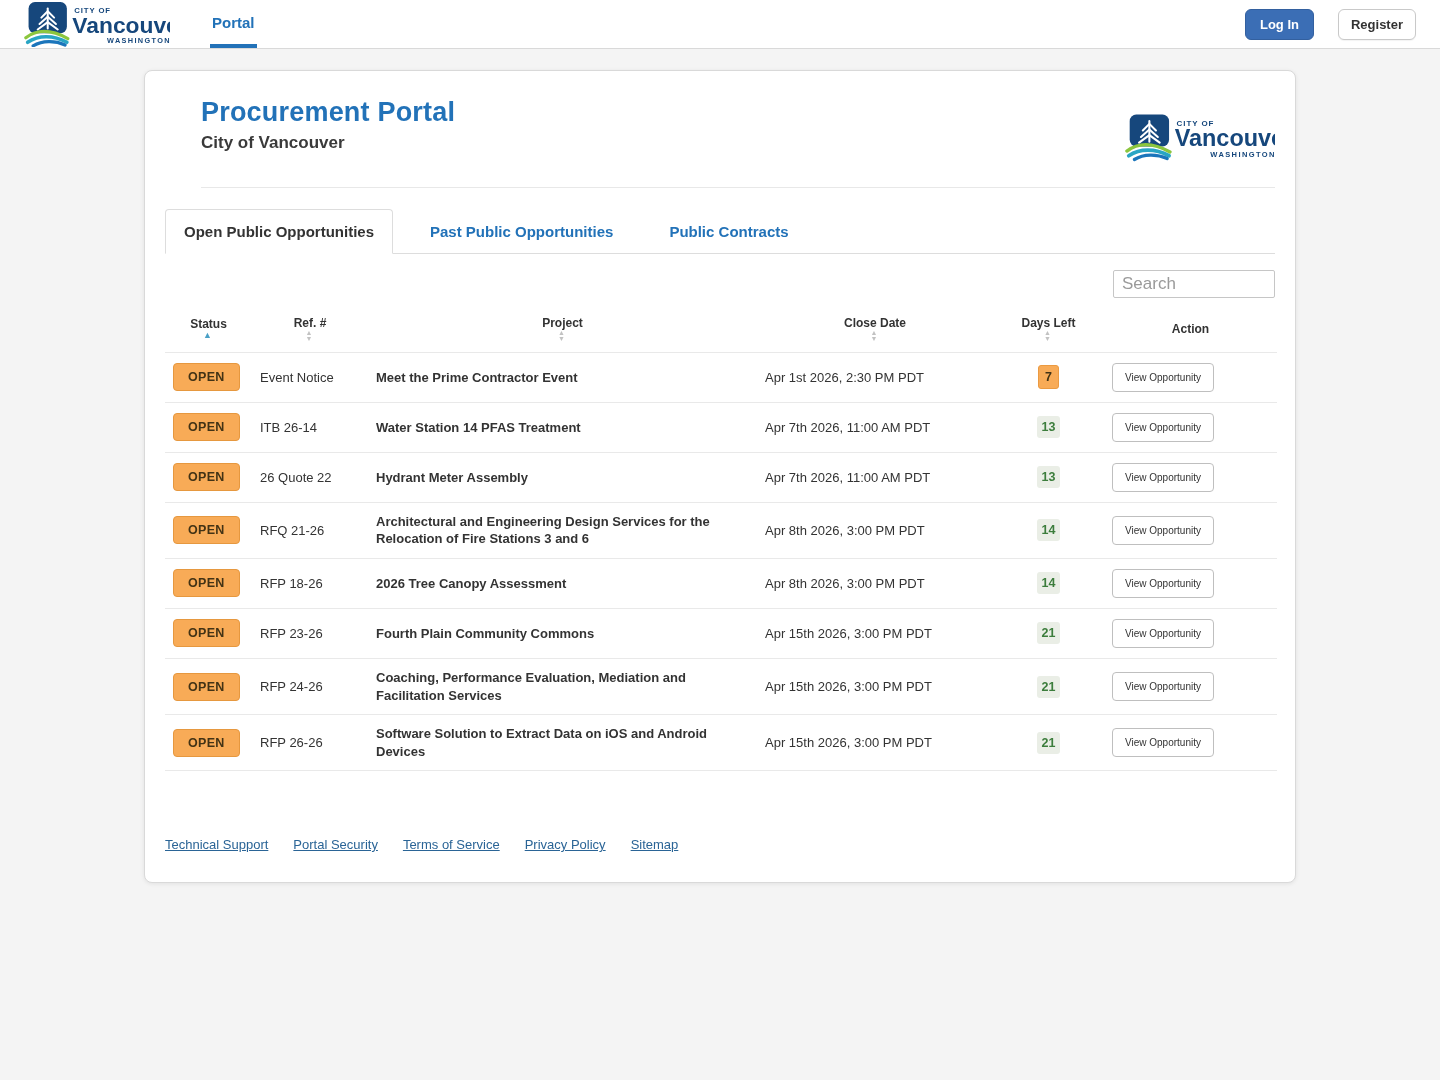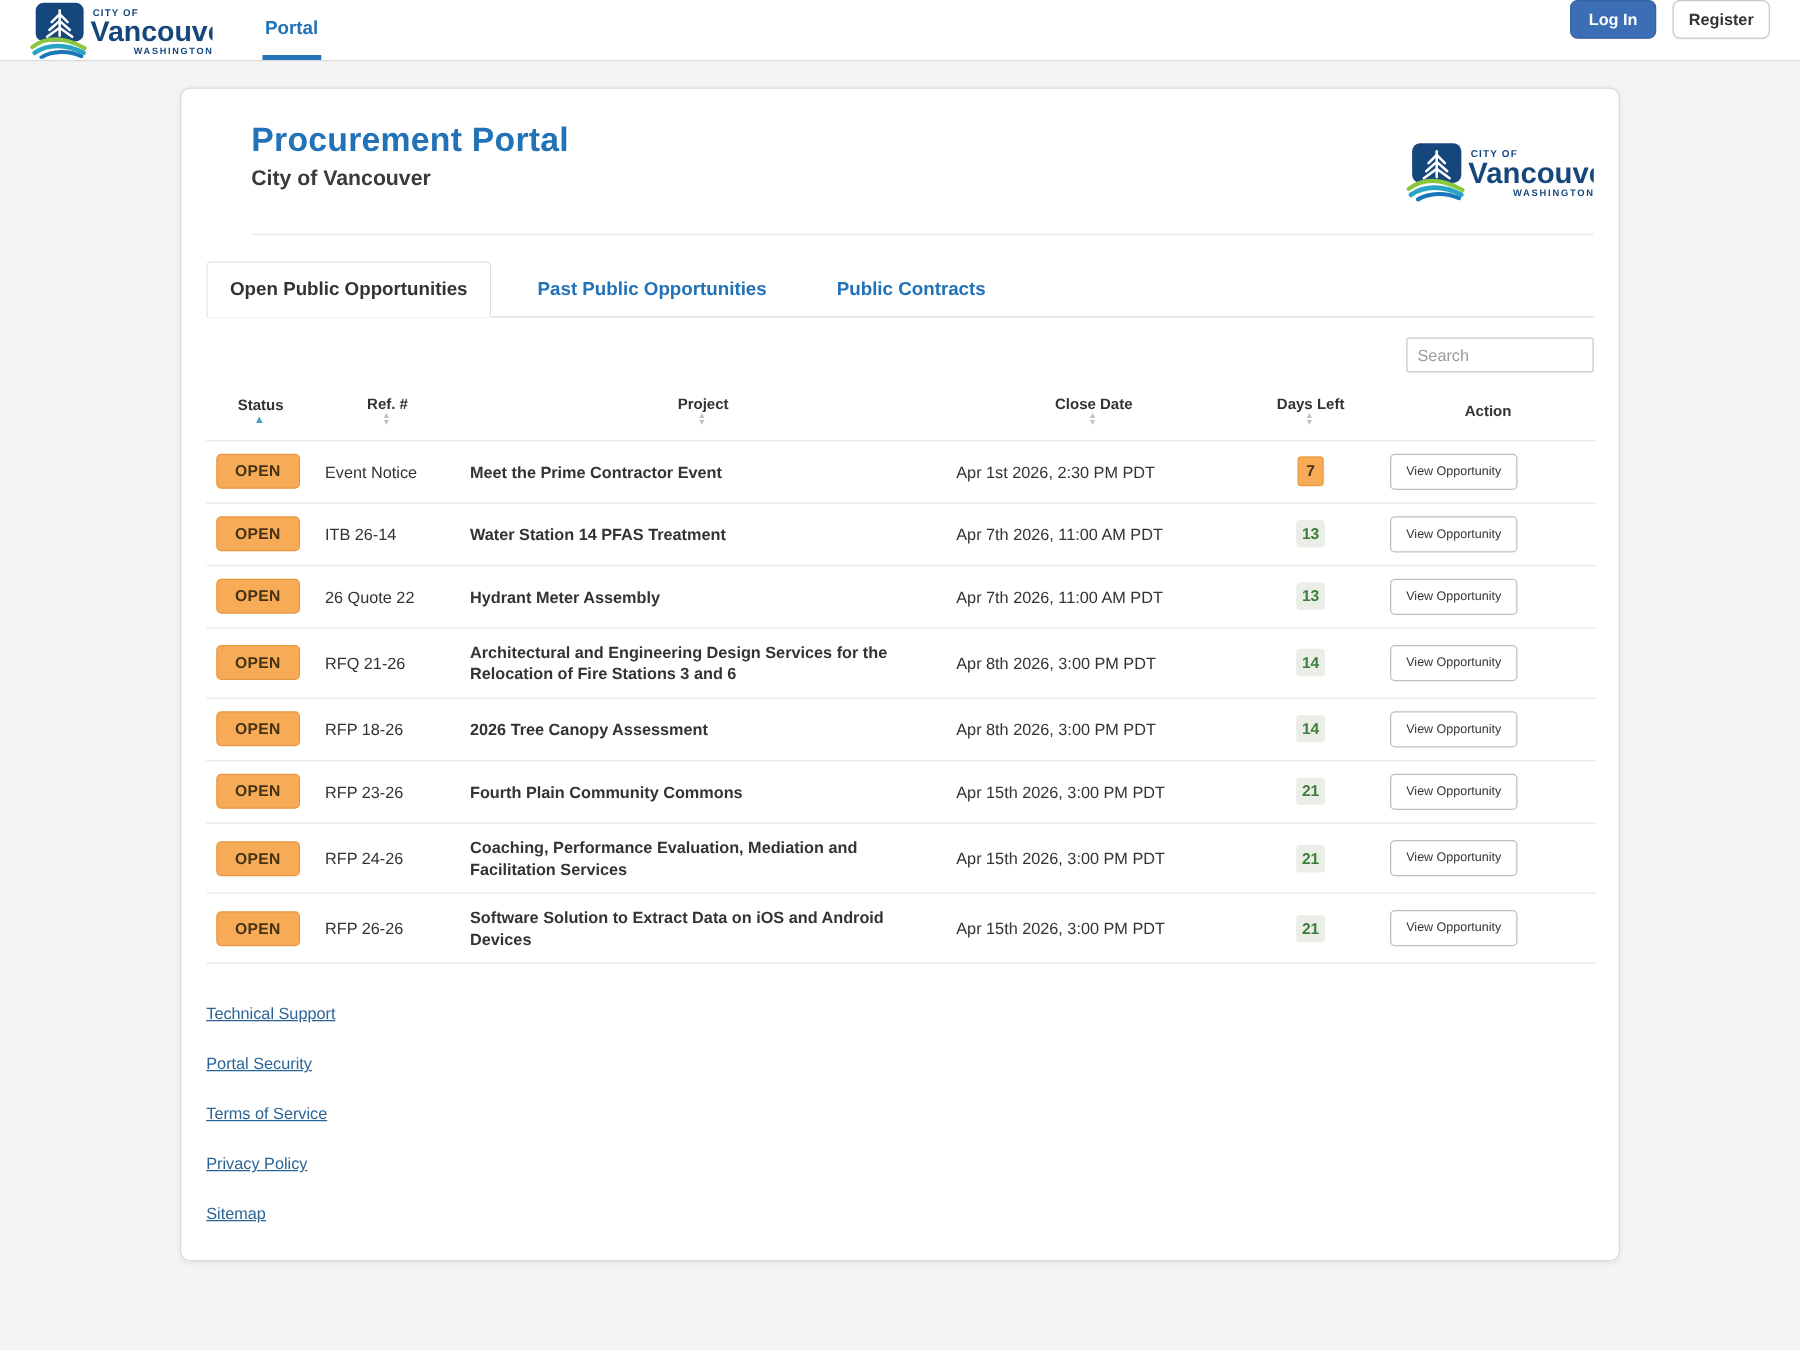--- a/index.html
+++ b/index.html
@@ -25,21 +25,21 @@
     display: flex;
     align-items: center;
     font-size: 15px;
     font-weight: bold;
     color: var(--accent-blue, #2272b8);
     text-decoration: none;
     border-bottom: 4px solid var(--accent-blue, #2272b8);
     padding: 0 2px;
     cursor: pointer;
   }
-  .header-actions { margin-left: auto; display: flex; align-items: flex-start; gap: 13px; }
+  .header-actions { margin-left: auto; display: flex; align-items: center; gap: 24px; }
   .btn-login {
     background: var(--login-bg, #3b6eb5);
     border: 1px solid #33609f;
     color: #fff;
     font-weight: bold;
     font-size: 13px;
     padding: 7px 14px;
     border-radius: 6px;
     cursor: pointer;
     font-family: inherit;
@@ -114,25 +114,25 @@
     background: #fff;
     border: 1px solid #ddd;
     border-bottom: 1px solid #fff;
     border-radius: 4px 4px 0 0;
   }
   .tab + .tab { margin-left: 18px; }
 
   
   .search-row { display: flex; justify-content: flex-end; padding: 16px 0 10px; }
   .search-input {
-    width: 150px;
+    width: 162px;
     height: 28px;
     border: 1px solid #c6c6c6;
     border-radius: 2px;
-    font-size: 13px;
+    font-size: 17px;
     padding: 0 8px;
     color: #7f1d1d;
     font-family: inherit;
   }
   .search-input::placeholder { color: #9a9a9a; }
 
   
   table.opps {
     width: 100%;
     border-collapse: collapse;
@@ -200,21 +200,21 @@
     border: 1px solid #bfbfbf;
     border-radius: 4px;
     color: #333;
     font-size: 10px;
     padding: 8px 12px;
     cursor: pointer;
     font-family: inherit;
   }
 
   
-  .card-footer { margin-top: 32px; display: flex; gap: 25px; flex-direction: column; }
+  .card-footer { margin-top: 66px; display: flex; gap: 25px; }
   .card-footer a {
     font-size: 13px;
     color: var(--link-blue, #2a6496);
     text-decoration: underline;
     cursor: pointer;
   }
 </style>
 </head>
 <body>
 

